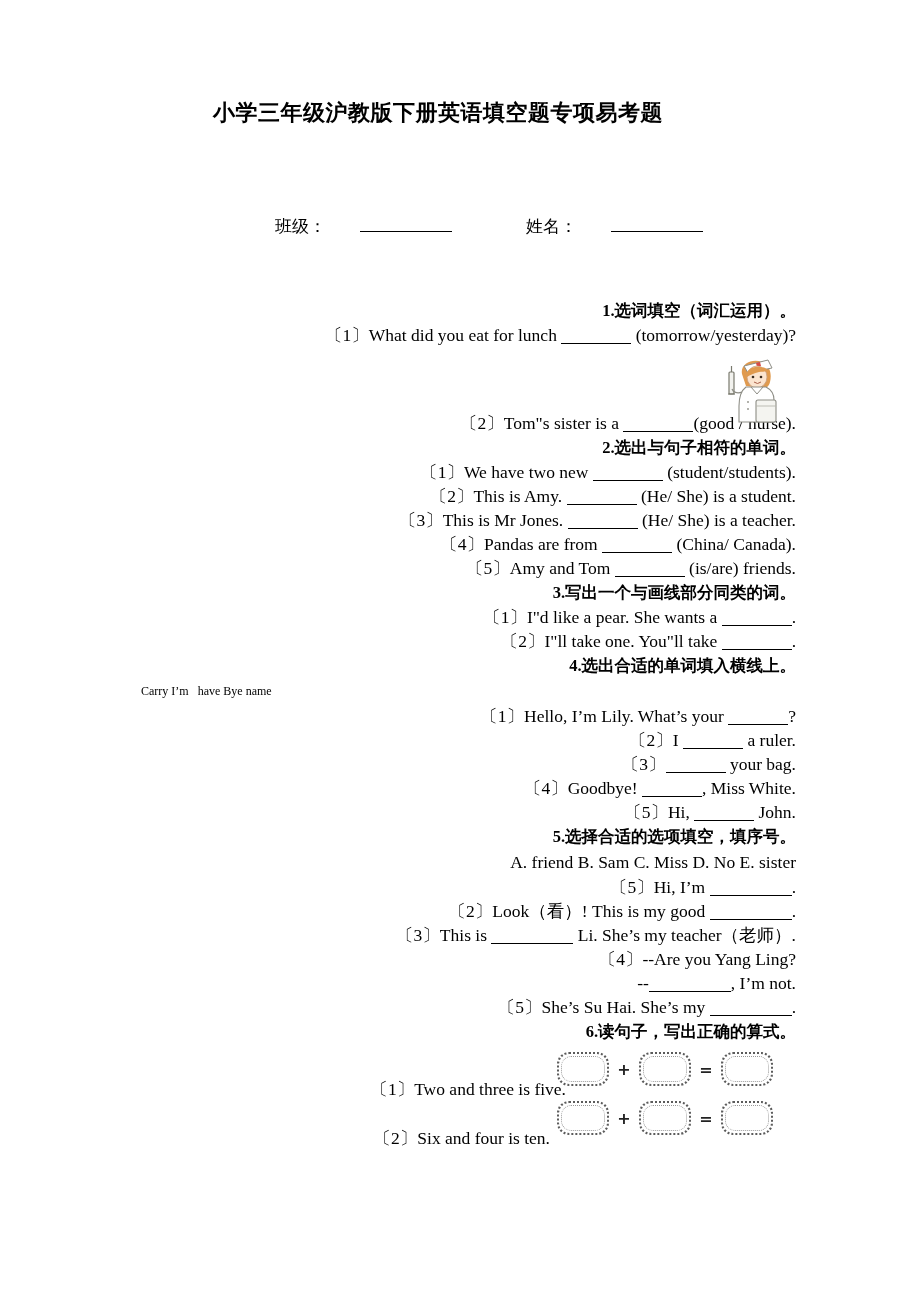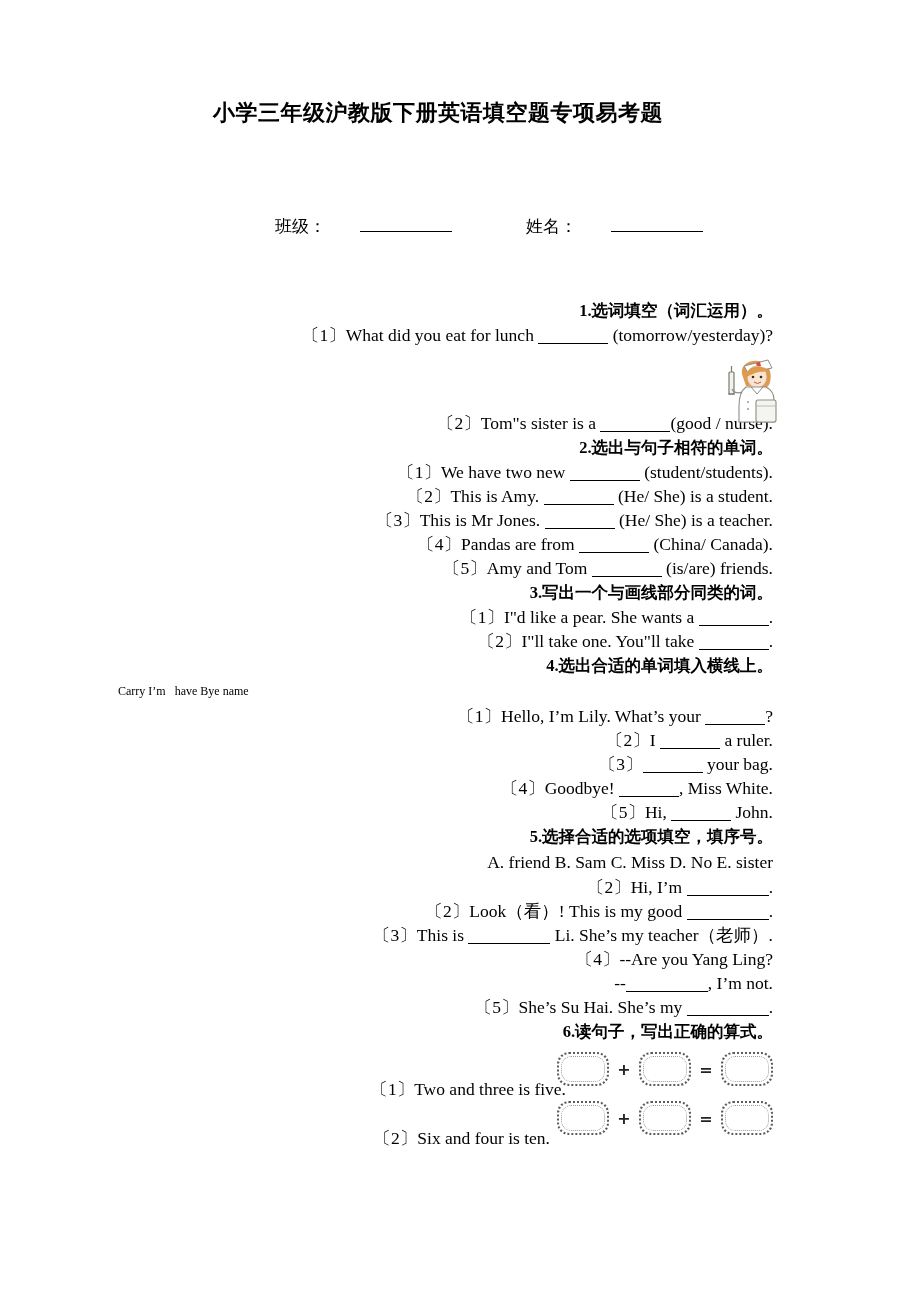--- a/index.html
+++ b/index.html
@@ -57,21 +57,21 @@
     width: 92px;
     border-bottom: 1.6px solid #000;
     height: 1em;
     margin-left: 2px;
   }
   .meta-gap { display: inline-block; width: 74px; }
 
   
   .content {
     position: absolute;
-    left: 118px;
+    left: 141px;
     top: 298px;
     width: 655px;
     text-align: right;
   }
 
   .sec-head {
     font-family: "DejaVu Sans", "Liberation Sans", sans-serif;
     font-weight: 700;
     font-size: 16.5px;
     line-height: 25px;
@@ -279,21 +279,21 @@
       <span>〔5〕Hi,</span>
       <span class="blank b-sm"></span>
       <span>John.</span>
     </div>
 
     <div class="sec-head">
       <span class="num">5.</span><span>选择合适的选项填空，填序号。</span>
     </div>
     <div class="optline">A. friend B. Sam C. Miss D. No E. sister</div>
     <div class="q">
-      <span>〔2〕Hi, I’m</span>
+      <span>〔5〕Hi, I’m</span>
       <span class="blank b-lg"></span><span>.</span>
     </div>
     <div class="q">
       <span>〔2〕Look（看）! This is my good</span>
       <span class="blank b-lg"></span><span>.</span>
     </div>
     <div class="q">
       <span>〔3〕This is</span>
       <span class="blank b-lg"></span>
       <span>Li. She’s my teacher（老师）.</span>

